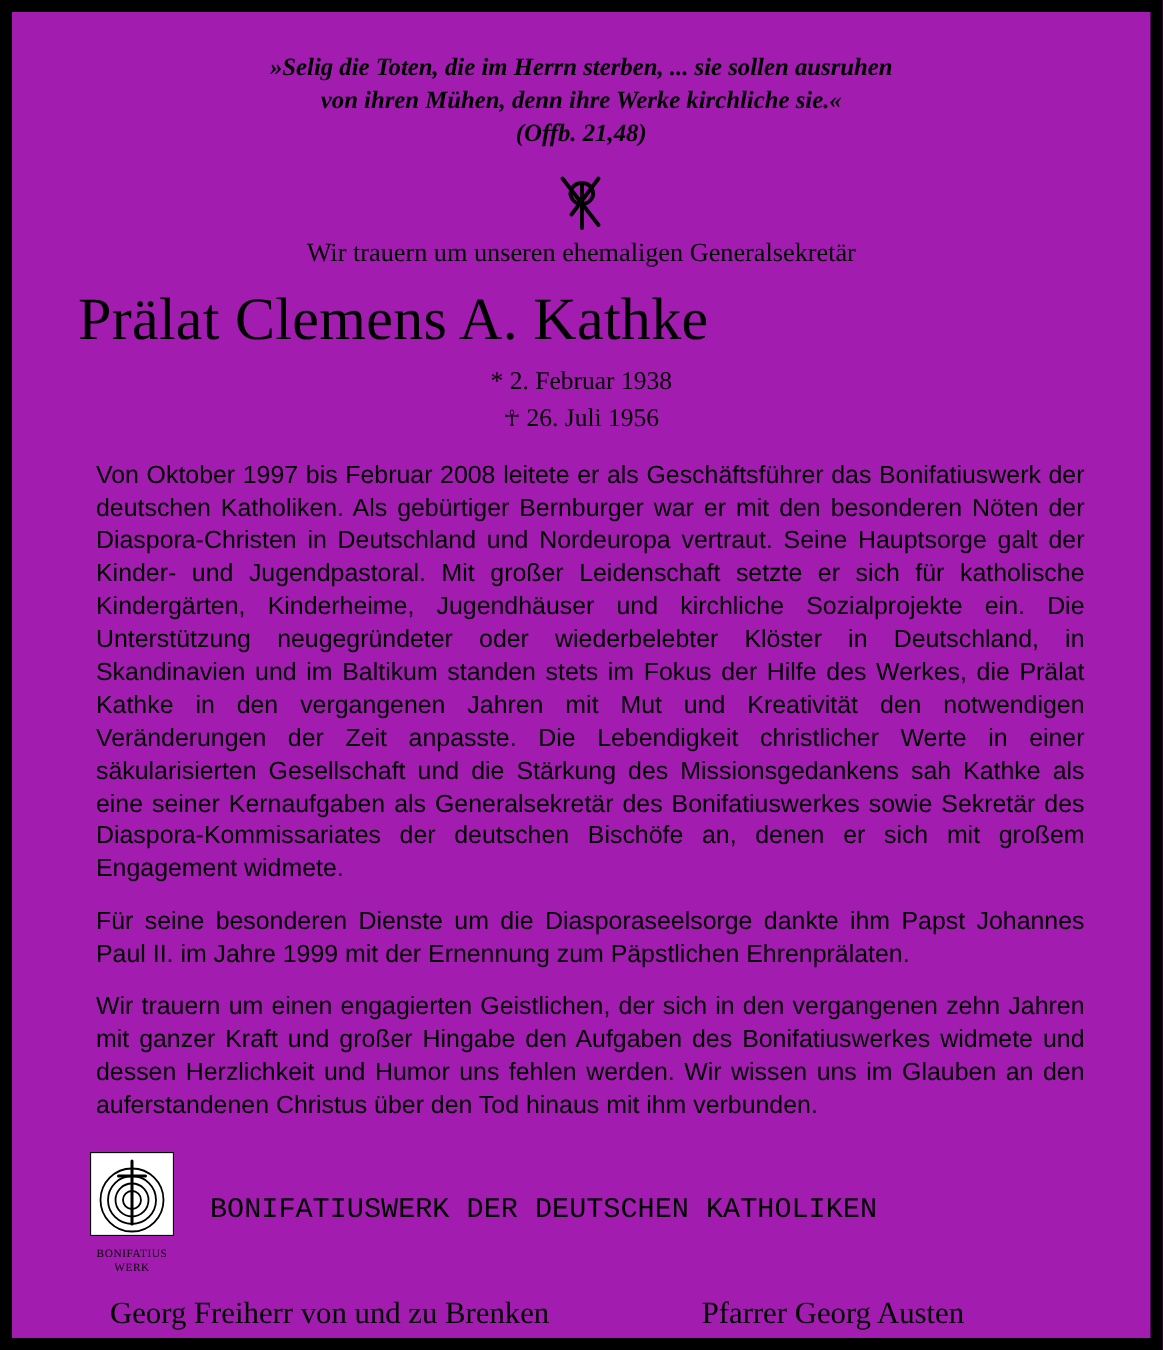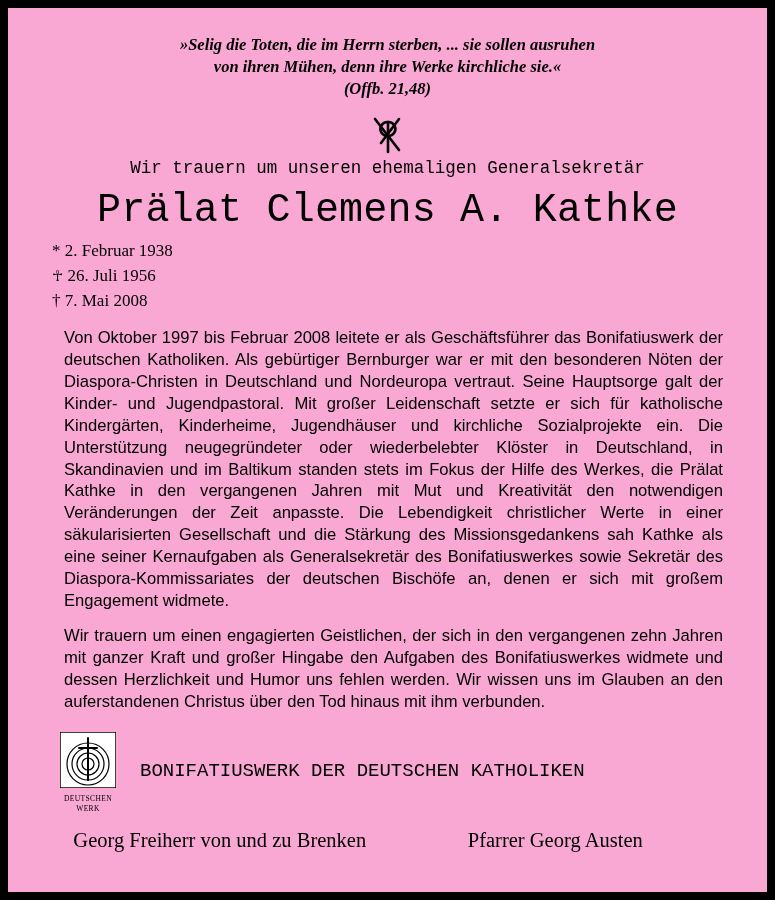--- a/index.html
+++ b/index.html
@@ -12,21 +12,21 @@
     height: 900px;
     overflow: hidden;
     font-family: "Liberation Sans", sans-serif;
   }
   .obituary {
     position: absolute;
     left: 8px;
     top: 8px;
     width: 759px;
     height: 884px;
-    background: #f9a8d4;
+    background: #a21caf;
     box-sizing: border-box;
     padding: 22px 44px 0 44px;
   }
   .scripture {
     text-align: center;
     font-family: "Liberation Serif", serif;
     font-style: italic;
     font-weight: bold;
     font-size: 16.5px;
     line-height: 1.34;
@@ -39,36 +39,37 @@
   }
   .chi-rho {
     text-align: center;
     margin-top: 12px;
     margin-bottom: 4px;
     height: 42px;
   }
   .chi-rho svg { display: inline-block; }
   .mourn-line {
     text-align: center;
-    font-family: Liberation Mono, monospace;
+    font-family: Liberation Serif, serif;
     font-size: 17.5px;
     color: #000;
     margin-top: 2px;
   }
   .name {
-    text-align: center;
-    font-family: Liberation Mono, monospace;
+    text-align: left;
+    font-family: Liberation Serif, serif;
     font-size: 40px;
     letter-spacing: 0.2px;
     color: #000;
     margin-top: 10px;
     margin-bottom: 6px;
     white-space: nowrap;
   }
   .dates {
+    text-align: center;
     font-family: "Liberation Serif", serif;
     font-size: 17px;
     line-height: 1.45;
     color: #000;
   }
   .dates .row {
     display: block;
     white-space: nowrap;
   }
   .dates .sym {
@@ -160,49 +161,46 @@
 
   <div class="dates">
     <span class="row">
       <span>*</span>
       <span>2. Februar 1938</span>
     </span>
     <span class="row">
       <span class="sym">☥</span>
       <span>26. Juli 1956</span>
     </span>
-    <span class="row">
-      <span>†</span>
-      <span>7. Mai 2008</span>
-    </span>
   </div>
 
   <div class="body-text">
     <p>Von Oktober 1997 bis Februar 2008 leitete er als Geschäftsführer das  Bonifatiuswerk der deutschen Katholiken. Als gebürtiger Bernburger war er mit den besonderen Nöten der Diaspora-Christen in Deutschland und Nordeuropa vertraut. Seine Hauptsorge galt der Kinder- und Jugendpastoral. Mit großer Leidenschaft setzte er sich für katholische Kindergärten, Kinderheime, Jugendhäuser und kirchliche Sozialprojekte ein. Die Unterstützung neugegründeter oder wiederbelebter Klöster in Deutschland, in Skandinavien und im Baltikum standen stets im Fokus der Hilfe des Werkes, die Prälat Kathke in den vergangenen Jahren mit Mut und Kreativität den notwendigen Veränderungen der Zeit anpasste. Die Lebendigkeit christlicher Werte in einer säkularisierten Gesellschaft und die Stärkung des Missionsgedankens sah Kathke als eine seiner Kernaufgaben als Generalsekretär des Bonifatiuswerkes sowie Sekretär des Diaspora-Kommissariates der deutschen Bischöfe an, denen er sich mit großem Engagement widmete.</p>
+    <p>Für seine besonderen Dienste um die Diasporaseelsorge dankte ihm Papst Johannes Paul II. im Jahre 1999 mit der Ernennung zum Päpstlichen Ehrenprälaten.</p>
     <p>Wir trauern um einen engagierten Geistlichen, der sich in den vergangenen zehn Jahren mit ganzer Kraft und großer Hingabe den Aufgaben des Bonifatiuswerkes widmete und dessen Herzlichkeit und Humor uns fehlen werden. Wir wissen uns im Glauben an den auferstandenen Christus über den Tod hinaus mit ihm verbunden.</p>
   </div>
 
   <div class="footer">
     <div class="org-row">
       <div class="logo">
         <svg width="56" height="56" viewBox="0 0 56 56" aria-hidden="true">
           <rect x="0" y="0" width="56" height="56" fill="#ffffff" stroke="#000" stroke-width="1.5"></rect>
           <g stroke="#000" stroke-width="1.2" fill="none">
             <circle cx="28" cy="32" r="6"></circle>
             <circle cx="28" cy="32" r="11"></circle>
             <circle cx="28" cy="32" r="16"></circle>
             <circle cx="28" cy="32" r="21"></circle>
           </g>
           <g stroke="#000" stroke-width="2" fill="none" stroke-linecap="round">
             <line x1="28" y1="6" x2="28" y2="48"></line>
             <line x1="19" y1="16" x2="37" y2="16"></line>
           </g>
         </svg>
         <div class="logo-caption">
-          <div>DEUTSCHEN</div>
+          <div>BONIFATIUS</div>
           <div>WERK</div>
         </div>
       </div>
       <div class="org-name">BONIFATIUSWERK DER DEUTSCHEN KATHOLIKEN</div>
     </div>
 
     <div class="signatories">
       <div class="sig">
         <div class="sig-name">Georg Freiherr von und zu Brenken</div>
 

